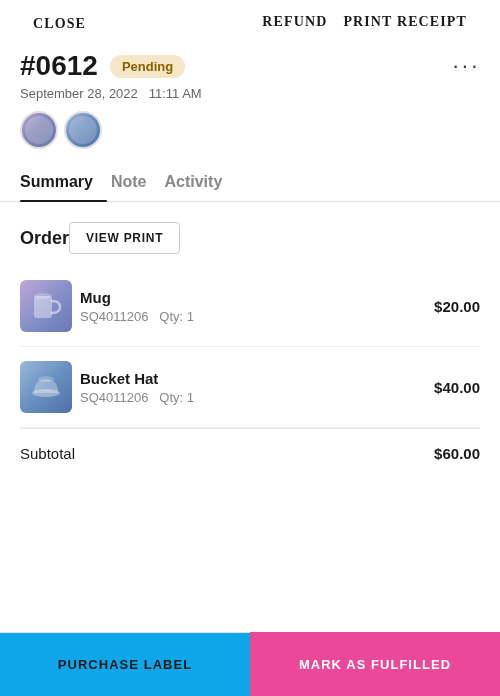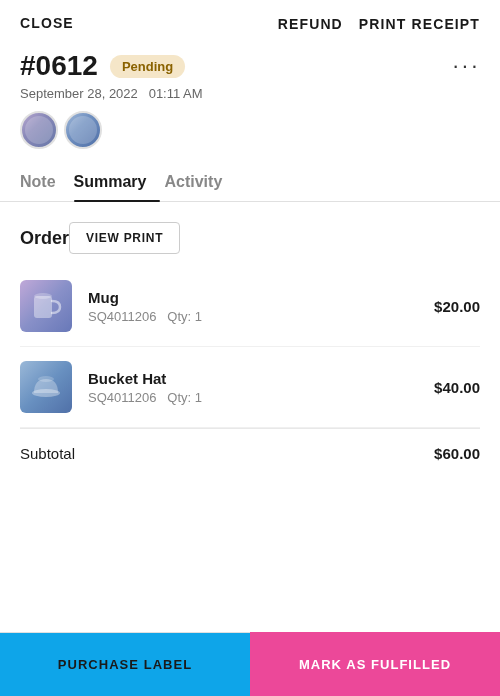--- a/index.html
+++ b/index.html
@@ -9,22 +9,23 @@
       width: 500px;
       min-height: 696px;
       position: relative;
       overflow: hidden;
     }
 
     
     .top-bar {
       display: flex;
       justify-content: space-between;
-      align-items: flex-end;
-      padding: 14px 20px 10px;
+      align-items: flex-start;
+      padding: 14px 33px 10px;
+      font-family: Liberation Serif, serif;
     }
     .top-bar-left .close-label {
       font-size: 14px;
       font-weight: 700;
       letter-spacing: 0.08em;
       color: #1a1a1a;
     }
     .top-bar-right {
       display: flex;
       gap: 16px;
@@ -160,21 +161,21 @@
       cursor: pointer;
       border-radius: 4px;
     }
 
     
     .product-item {
       display: flex;
       align-items: center;
       padding: 14px 0;
       border-bottom: 1px solid #f0f0f0;
-      gap: 16px;
+      gap: 8px;
     }
     .product-thumb {
       width: 52px;
       height: 52px;
       border-radius: 6px;
       overflow: hidden;
       flex-shrink: 0;
     }
     .product-thumb.mug-thumb {
       background: linear-gradient(135deg, #c0a8d8 0%, #8890c8 50%, #6878b8 100%);
@@ -268,39 +269,39 @@
 </div>
 
 <div class="header">
   <div class="order-title-row">
     <span class="order-number">#0612</span>
     <span class="status-badge">Pending</span>
     <span class="more-dots">···</span>
   </div>
   <div class="order-date">
     <span>September 28, 2022</span>&nbsp;&nbsp;
-    <span>01:11 AM</span>
+    <span>11:11 AM</span>
   </div>
 </div>
 
 <div class="avatars">
   <div class="avatar-circle mug">
     <div class="avatar-inner"></div>
   </div>
   <div class="avatar-circle hat">
     <div class="avatar-inner"></div>
   </div>
 </div>
 
 <div class="tabs">
+  <div class="tab active">
+    <span>Summary</span>
+  </div>
   <div class="tab">
     <span>Note</span>
-  </div>
-  <div class="tab active">
-    <span>Summary</span>
   </div>
   <div class="tab">
     <span>Activity</span>
   </div>
 </div>
 
 <div class="content">
 
   <div class="order-section-header">
     <span class="order-section-title">Order</span>

